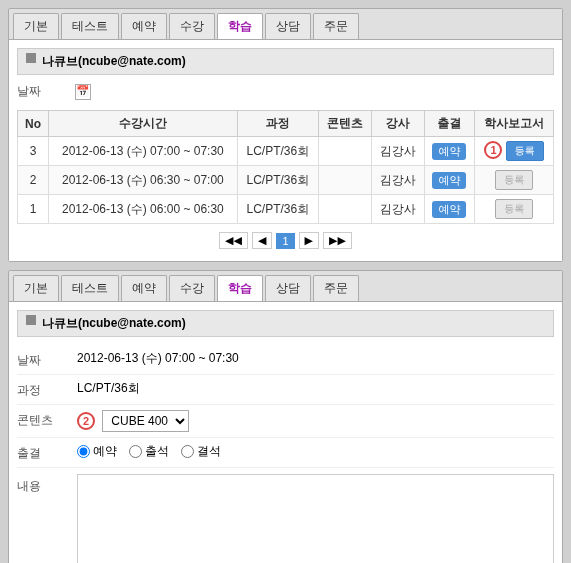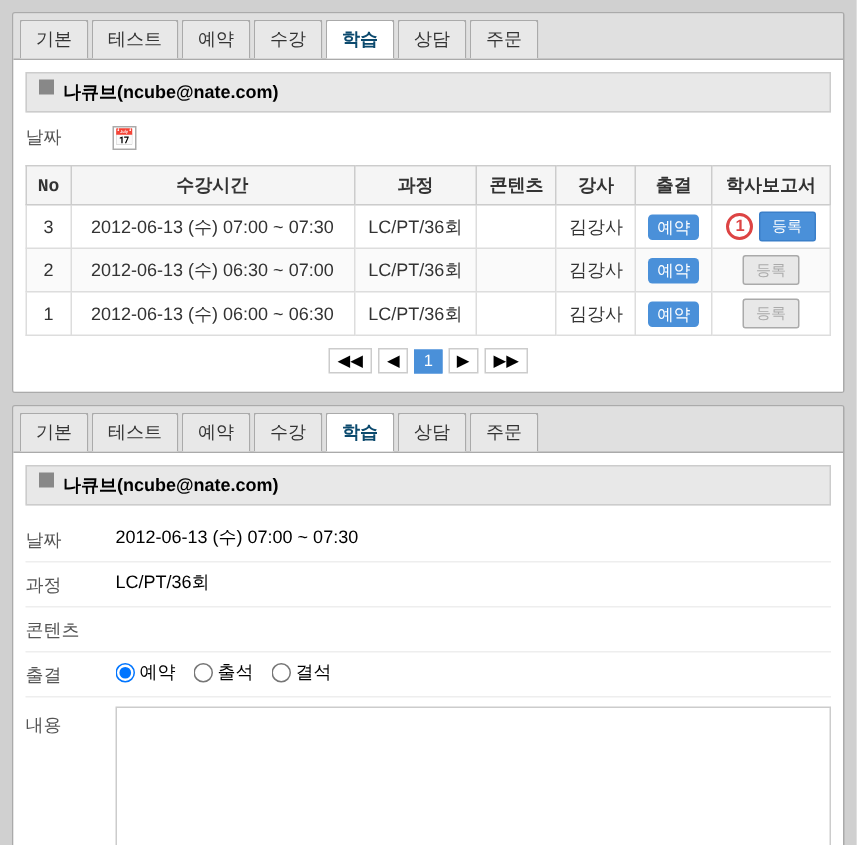--- a/index.html
+++ b/index.html
@@ -2,34 +2,34 @@
 <html><head>
   <meta charset="utf-8">
   <style>
     * { box-sizing: border-box; margin: 0; padding: 0; }
     body { font-family: '맑은 고딕', 'Malgun Gothic', Arial, sans-serif; font-size: 12px; background: #d0d0d0; }
 
     .panel { background: #f0f0f0; border: 1px solid #aaa; margin: 8px; border-radius: 2px; }
 
     .tab-bar { display: flex; background: #e0e0e0; border-bottom: 1px solid #aaa; padding: 4px 4px 0 4px; gap: 2px; }
     .tab { padding: 4px 10px; border: 1px solid #aaa; border-bottom: none; background: #e8e8e8; cursor: pointer; border-radius: 2px 2px 0 0; color: #333; font-family: Liberation Serif, serif; }
-    .tab.active { background: #fff; font-weight: bold; color: #0c4a6e; }
+    .tab.active { background: #fff; font-weight: bold; color: #a21caf; }
 
     .panel-body { background: #fff; padding: 8px; }
 
     .section-header { background: #e8e8e8; border: 1px solid #ccc; padding: 4px 8px; font-weight: bold; margin-bottom: 8px; display: flex; gap: 6px; }
     .section-icon { width: 10px; height: 10px; background: #888; display: inline-block; }
 
     .date-row { display: flex; align-items: center; gap: 8px; margin-bottom: 10px; }
     .date-label { width: 50px; color: #555; }
     .date-input { border: 1px solid #aaa; padding: 2px 5px; background: #fff; }
     .cal-icon { width: 16px; height: 16px; background: #fff; border: 1px solid #aaa; display: inline-flex; align-items: center; justify-content: center; cursor: pointer; font-size: 11px; }
 
     table { width: 100%; border-collapse: collapse; font-size: 12px; }
-    th { background: #f5f5f5; border: 1px solid #ccc; padding: 4px 6px; text-align: center; color: #333; font-family: Liberation Mono, monospace; }
+    th { background: #f5f5f5; border: 1px solid #ccc; padding: 4px 6px; text-align: center; color: #333; }
     td { border: 1px solid #ddd; padding: 4px 6px; text-align: center; color: #333; }
     tr:nth-child(even) td { background: #fafafa; }
 
     .badge { display: inline-block; padding: 1px 6px; border-radius: 3px; font-size: 11px; }
     .badge-blue { background: #4a90d9; color: #fff; }
 
     .btn-register { padding: 2px 8px; font-size: 10px; border: 1px solid #aaa; background: #e8e8e8; cursor: pointer; border-radius: 2px; }
     .btn-register.active { background: #4a90d9; color: #fff; border-color: #3a7fc9; }
     .btn-register.disabled { color: #aaa; cursor: not-allowed; }
 
@@ -160,20 +160,29 @@
       <span class="form-value">2012-06-13 (수) 07:00 ~ 07:30</span>
     </div>
 
     <div class="form-row">
       <span class="form-label">과정</span>
       <span class="form-value">LC/PT/36회</span>
     </div>
 
     <div class="form-row">
       <span class="form-label">콘텐츠</span>
+      <span class="form-value">
+        <span class="circle-num" style="margin-right:4px;">2</span>
+        <select class="dropdown-select">
+          <option>CUBE 400</option>
+          <option>CUBE 300</option>
+          <option>CUBE 200</option>
+          <option>CUBE 100</option>
+        </select>
+      </span>
     </div>
 
     <div class="form-row">
       <span class="form-label">출결</span>
       <div class="form-value radio-group">
         <label class="radio-item">
           <input type="radio" name="status" checked="" style=""> 
             <span>예약</span>
         </label>
         <label class="radio-item">

